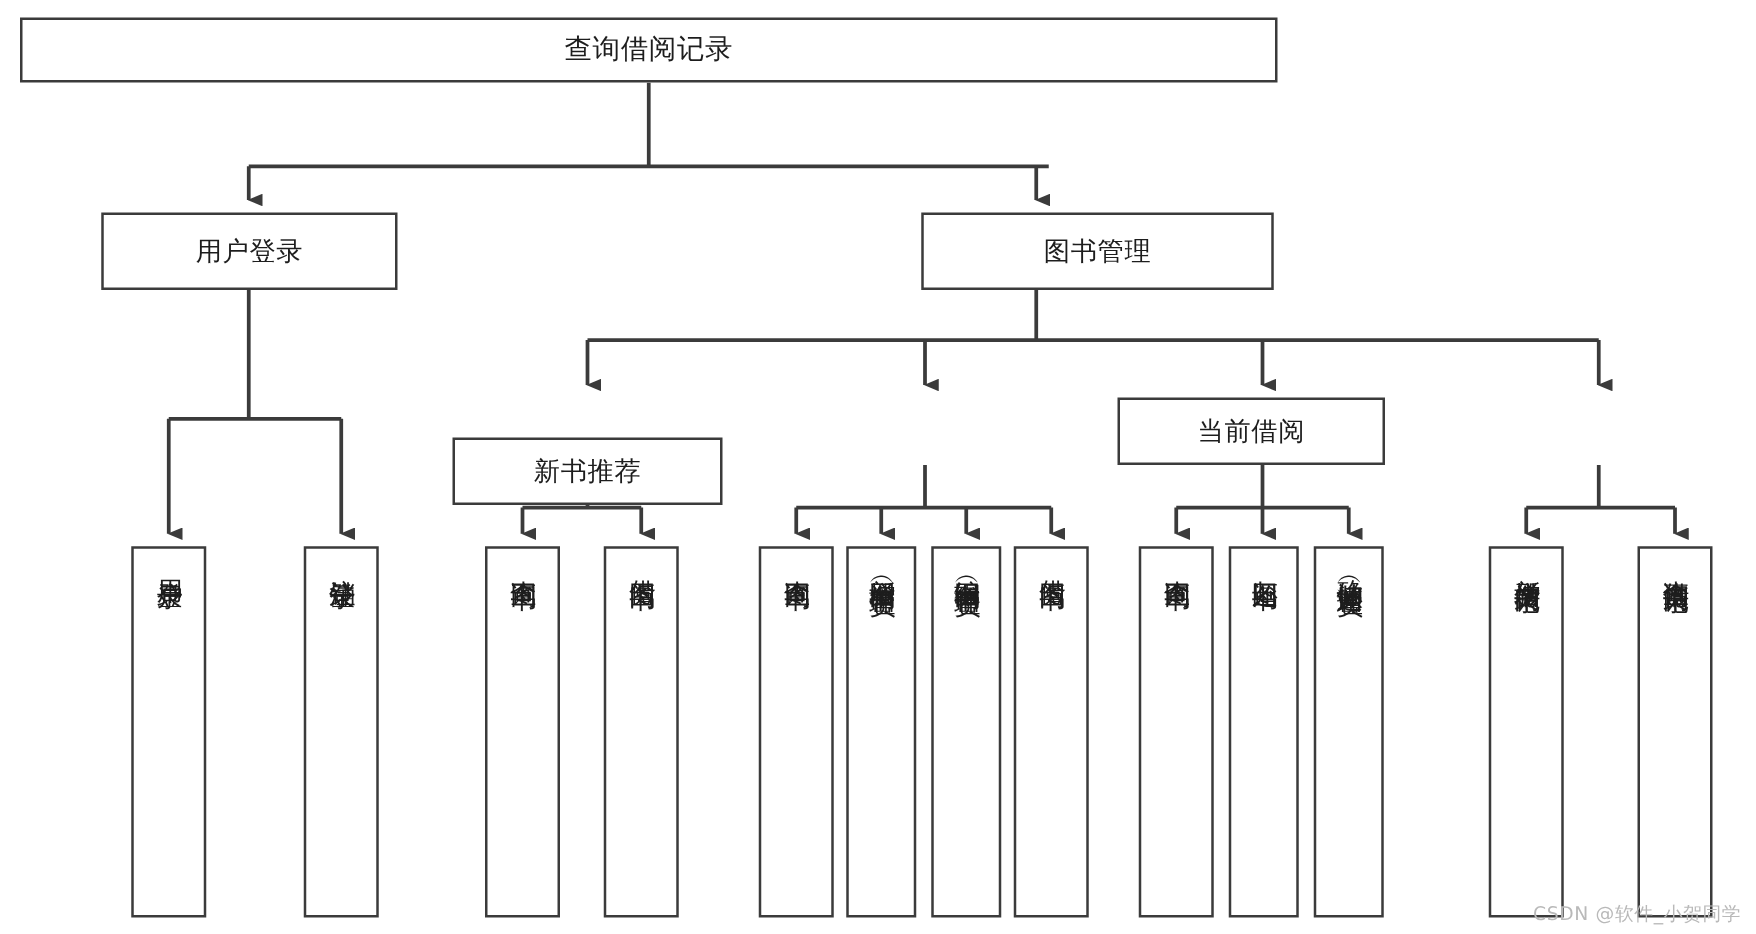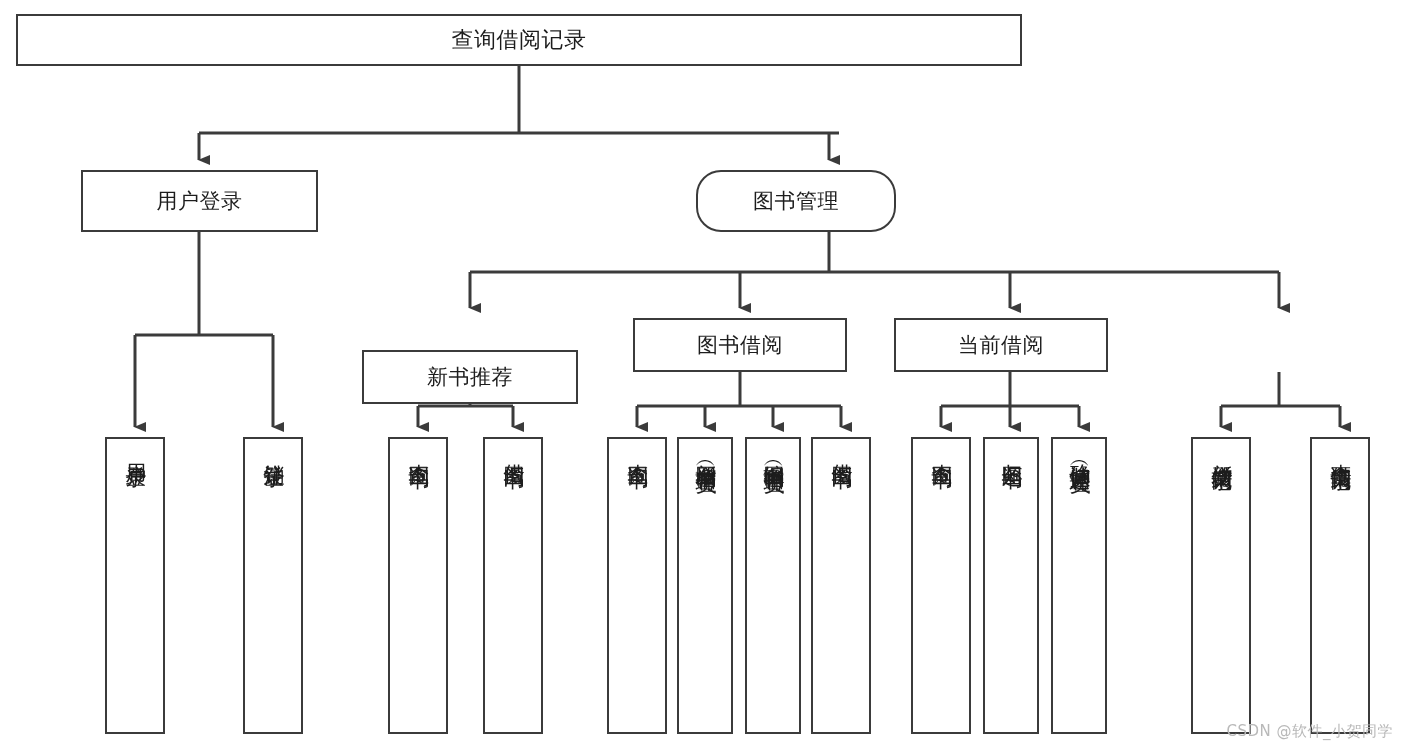--- a/index.html
+++ b/index.html
@@ -133,31 +133,28 @@
   </svg>
 
   <div class="node horizontal root" style="left:16px; top:14px; width:1006px; height:52px;">
     <span class="node-label">查询借阅记录</span>
   </div>
 
   <div class="node horizontal" style="left:81px; top:170px; width:237px; height:62px;">
     <span class="node-label">用户登录</span>
   </div>
 
-  <div class="node horizontal" style="left:696px; top:170px; width:200px; height:62px;border-radius:25px;">
+  <div class="node horizontal" style="left:737px; top:170px; width:282px; height:62px;">
     <span class="node-label">图书管理</span>
   </div>
 
   <div class="node horizontal" style="left:362px; top:318px; width:216px; height:54px;margin-top:32px;">
     <span class="node-label">新书推荐</span>
   </div>
 
-  <div class="node horizontal" style="left:633px; top:318px; width:214px; height:54px;">
-    <span class="node-label">图书借阅</span>
-  </div>
 
   <div class="node horizontal" style="left:894px; top:318px; width:214px; height:54px;">
     <span class="node-label">当前借阅</span>
   </div>
 
 
   <div class="node vertical" style="left:105px; top:437px; width:60px; height:297px;">
     <span class="node-label">用户登录</span>
   </div>
 

